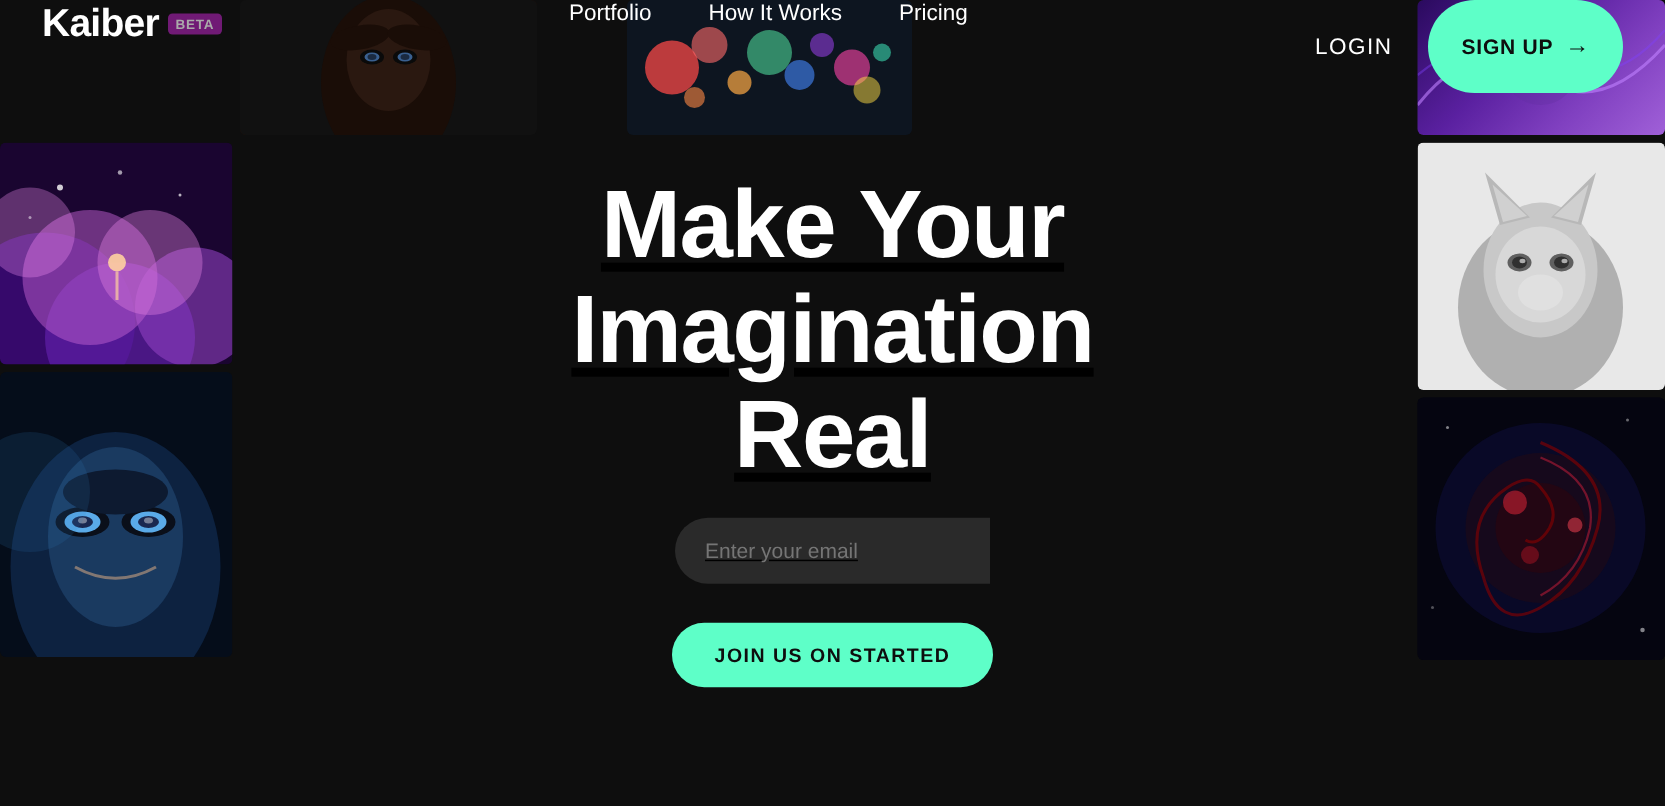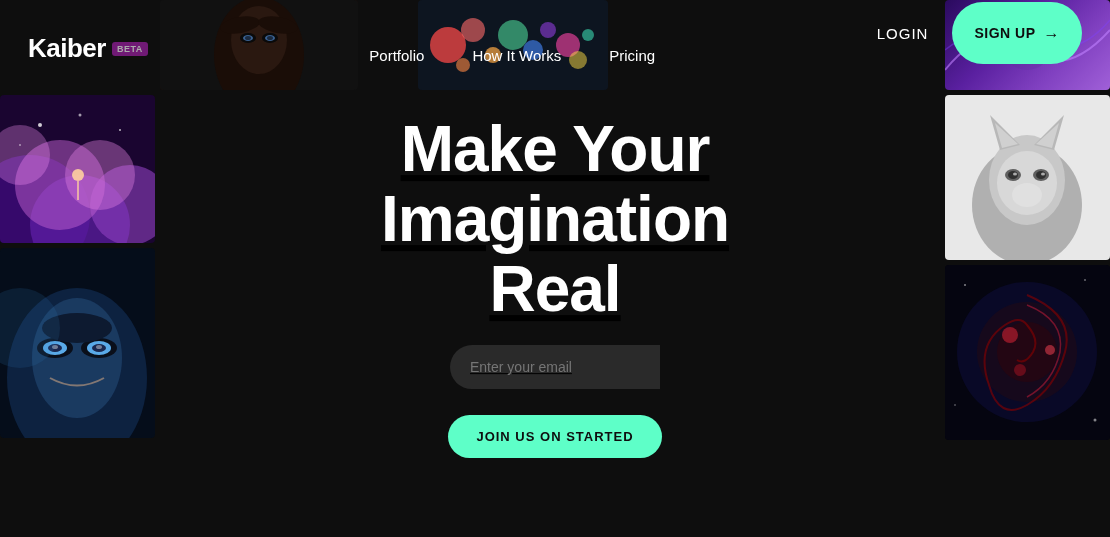--- a/index.html
+++ b/index.html
@@ -8,26 +8,26 @@
       height: 537px;
       background: #0e0e0e;
       font-family: 'Helvetica Neue', Arial, sans-serif;
       overflow: hidden;
       position: relative;
     }
 
     
     nav {
       position: absolute;
-      top: 12px;
+      top: 0;
       left: 0;
       right: 0;
       height: 52px;
       display: flex;
-      align-items: flex-end;
+      align-items: flex-start;
       justify-content: space-between;
       padding: 0 28px;
       z-index: 10;
     }
     .nav-logo {
       display: flex;
       align-items: center;
       gap: 6px;
     }
     .logo-text {
@@ -41,21 +41,21 @@
       color: #aaa;
       font-size: 9px;
       padding: 2px 5px;
       border-radius: 3px;
       font-weight: 600;
       letter-spacing: 0.5px;
       vertical-align: super;
     }
     .nav-links {
       display: flex;
-      gap: 48px;
+      gap: 38px;
       align-items: center;
     }
     .nav-link {
       color: #ffffff;
       font-size: 15px;
       text-decoration: none;
       cursor: pointer;
     }
     .nav-actions {
       display: flex;

